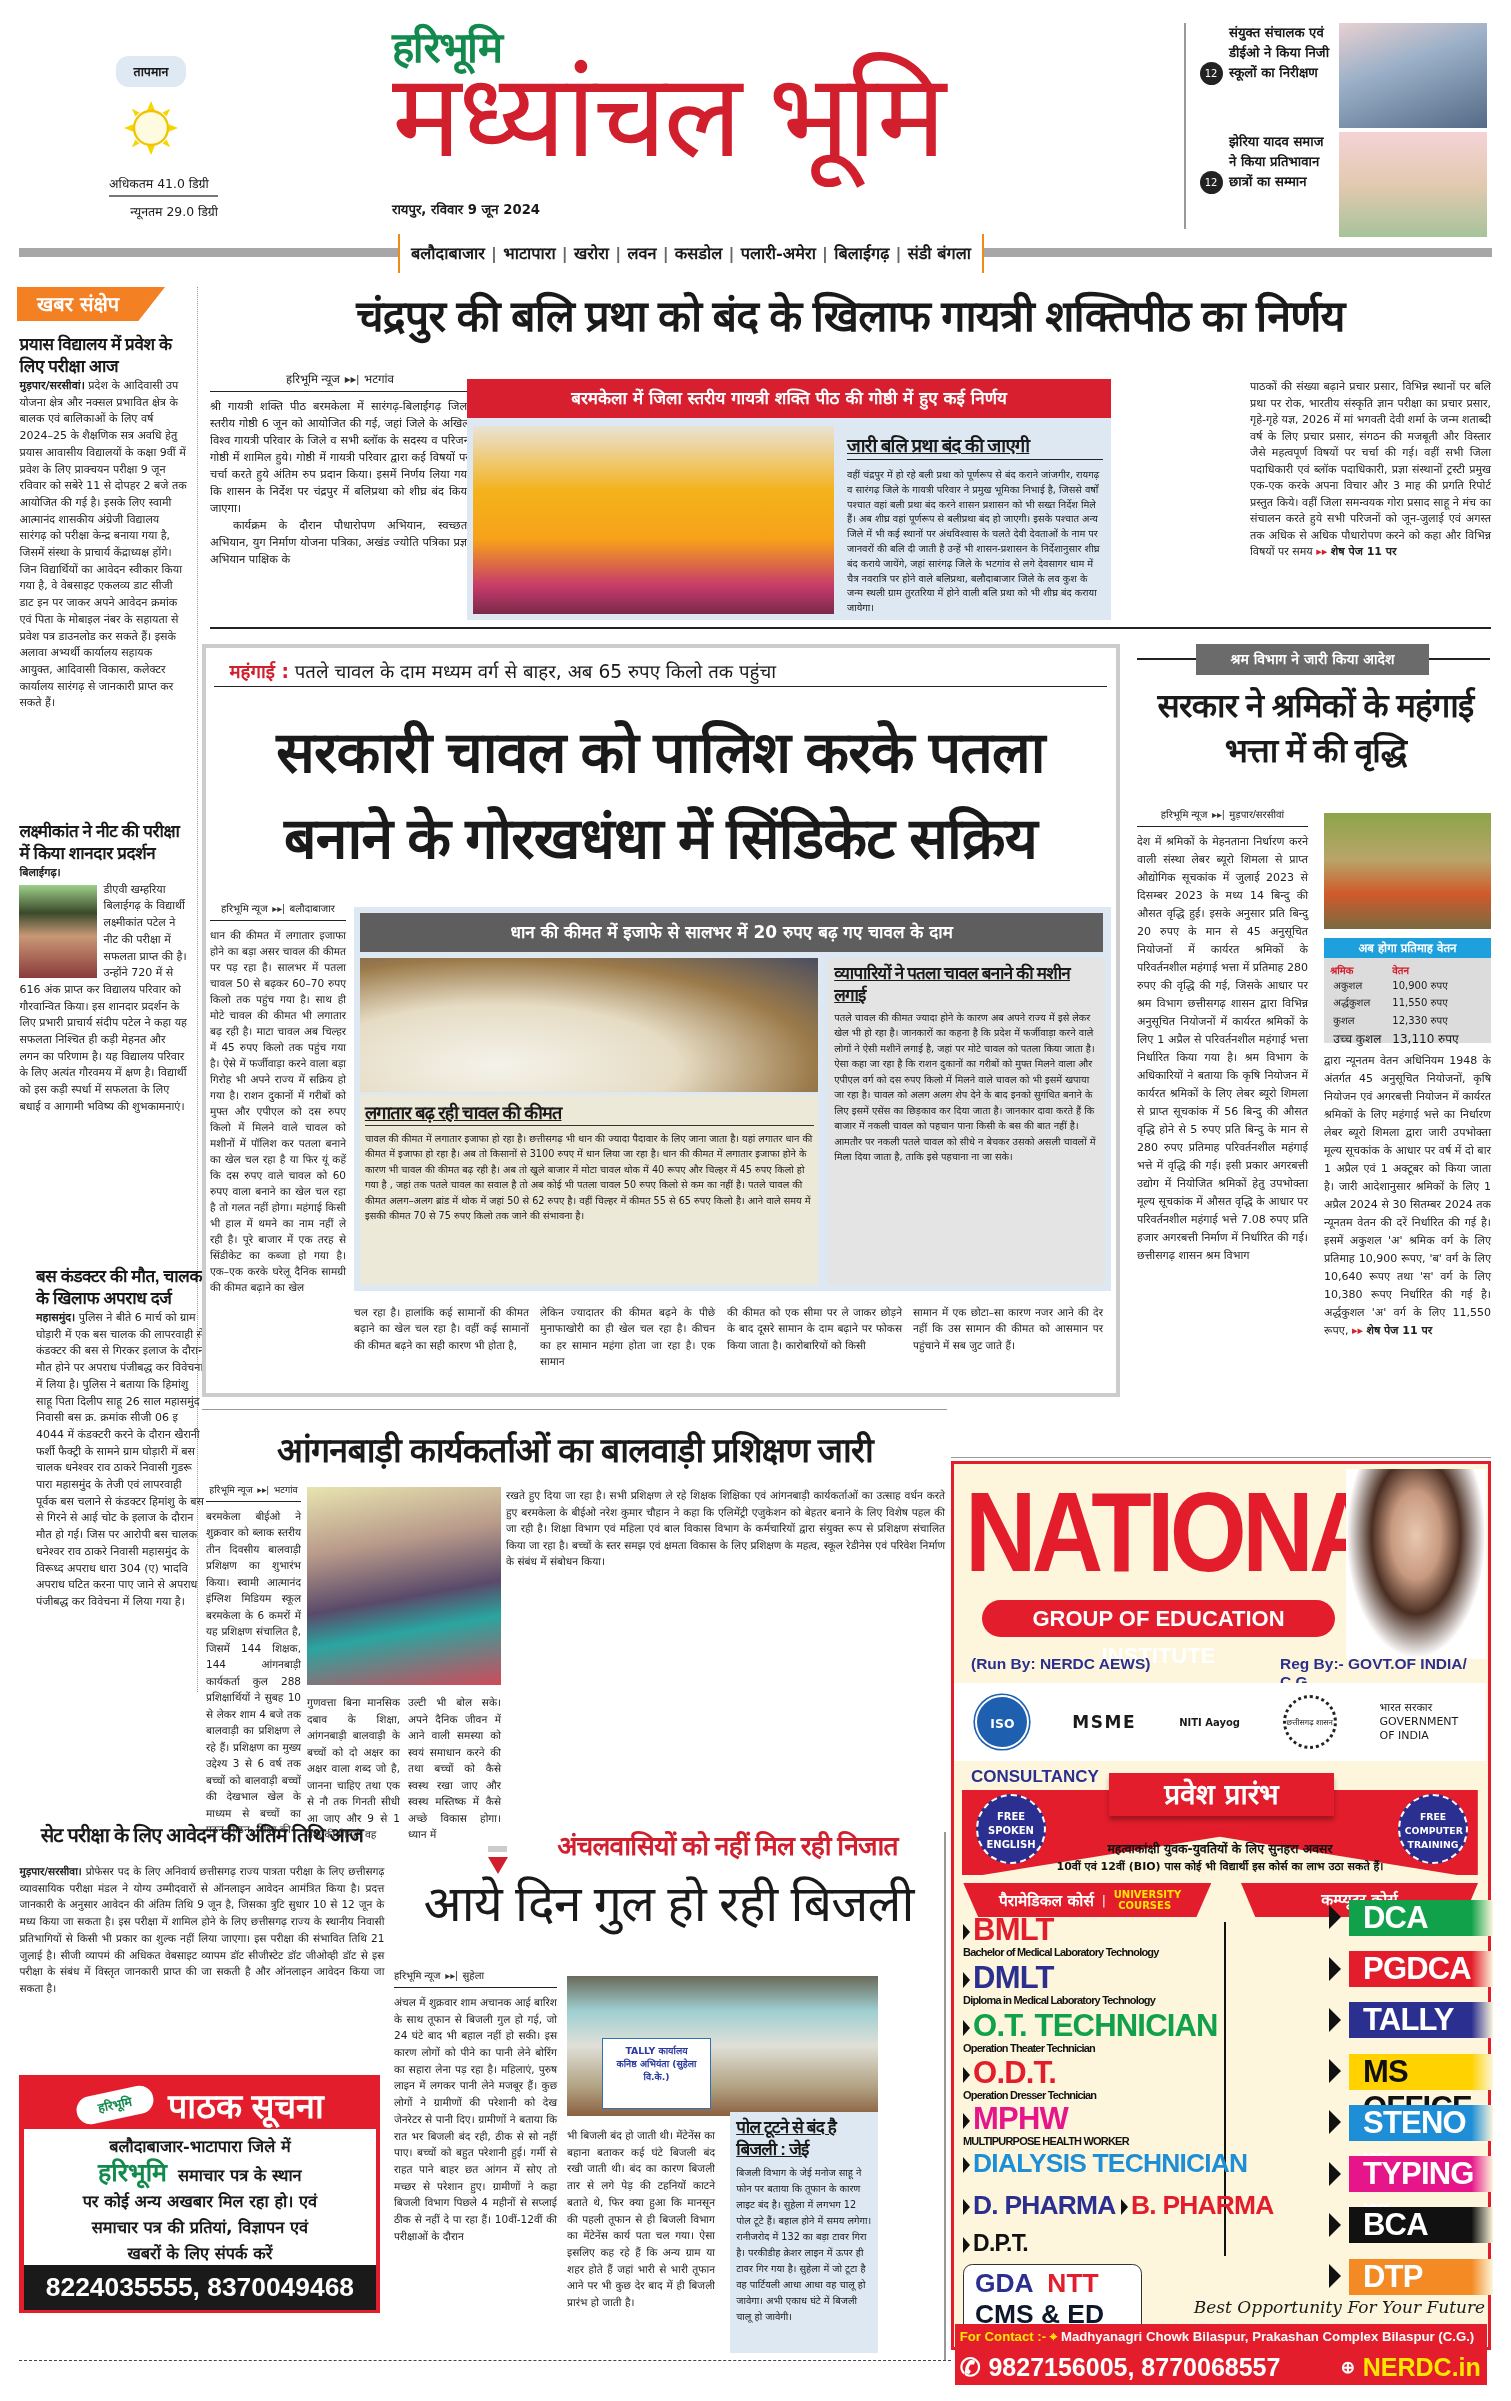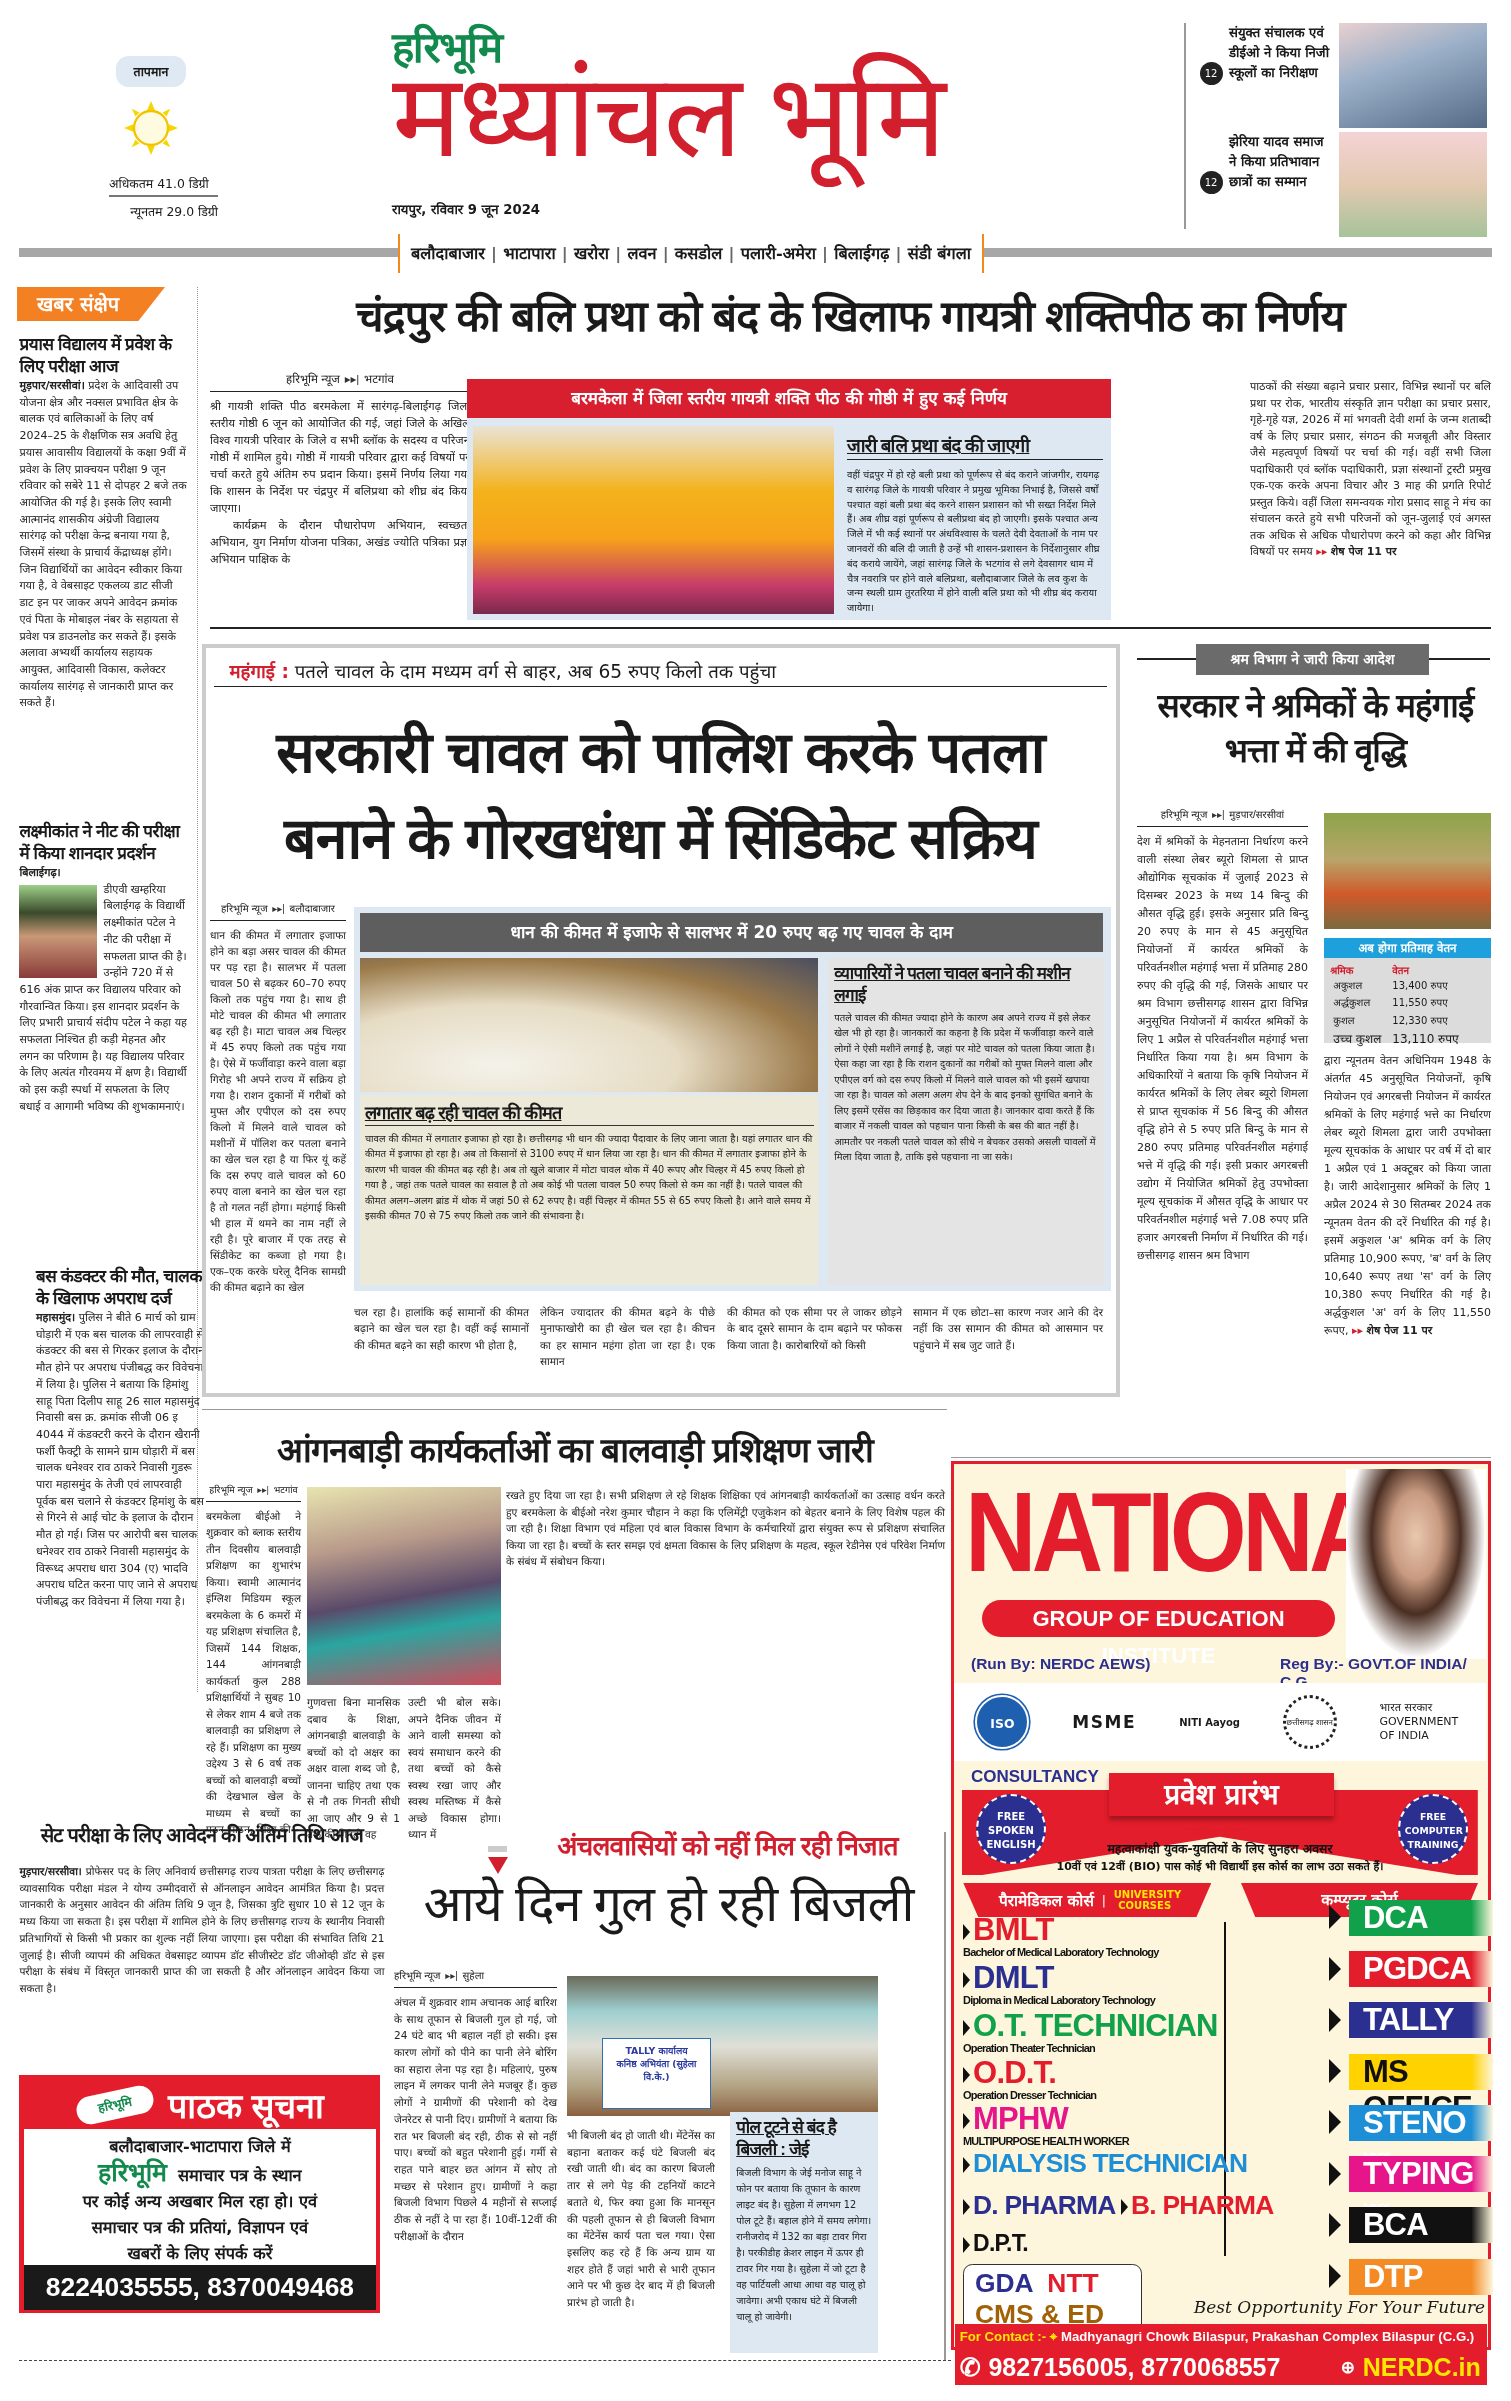--- a/index.html
+++ b/index.html
@@ -171,21 +171,21 @@
 </div>
 <div class="photo" style="left:1324px;top:813px;width:167px;height:116px;background:linear-gradient(180deg,#8da44a 0%,#b8a56a 40%,#d05a2a 70%,#7a6a40 100%)"></div>
 <div class="abs table-box" style="left:1324px;top:938px;width:167px;height:105px">
   <div style="background:#1ea0dc;color:#fff;font-weight:bold;font-size:11.6px;line-height:20px;text-align:center">अब होगा प्रतिमाह वेतन</div>
   <div style="display:flex;padding:4.7px 6.2px 0;color:#d21f2d;font-size:10px;font-weight:bold">
       <span style="width:62px">श्रमिक</span>
       <span>वेतन</span>
     </div>
   <div style="display:flex;padding:1.6px 9.3px;font-size:10px">
       <span style="width:59px">अकुशल</span>
-      <span>13,400 रुपए</span>
+      <span>10,900 रुपए</span>
     </div>
   <div style="display:flex;padding:1.6px 9.3px;font-size:10px">
       <span style="width:59px">अर्द्धकुशल</span>
       <span>11,550 रुपए</span>
     </div>
   <div style="display:flex;padding:1.6px 9.3px;font-size:10px">
       <span style="width:59px">कुशल</span>
       <span>12,330 रुपए</span>
     </div>
   <div style="display:flex;padding:1.6px 9.3px;font-size:12px">
@@ -303,21 +303,21 @@
     <div class="big" style="color:#1e8fd6;font-size:26.4px"><span class="ar"></span><span>DIALYSIS TECHNICIAN</span></div>
   </div>
 <div class="pm" style="top:2189px">
     <div class="big" style="font-size:26.4px"><span class="ar"></span><span style="color:#2b2f8f">D. PHARMA</span> <span class="ar"></span><span style="color:#e31d2b">B. PHARMA</span></div>
   </div>
 <div class="pm" style="top:2227px">
     <div class="big" style="color:#111;font-size:23px"><span class="ar"></span><span>D.P.T.</span></div>
   </div>
 <div class="abs" style="left:963px;top:2264px;width:179px;height:71px;background:#fff;border:1.6px solid #333;border-radius:9.3px;padding:3.1px 11px;font-family:'Liberation Sans',sans-serif;font-weight:bold;font-size:26.4px;line-height:31px">
   <div><span style="color:#2b2f8f">GDA</span> &nbsp;<span style="color:#e31d2b">NTT</span></div>
-  <div style="color:#a16207">CMS &amp; ED</div>
+  <div style="color:#0f172a">CMS &amp; ED</div>
 </div>
 
 <div class="course-arrow" style="top:1905px"></div>
 <div class="course-bar" style="top:1900px;background:linear-gradient(90deg,#11a14a 85%,#fdf6dc)">DCA</div>
 <div class="course-arrow" style="top:1957px"></div>
 <div class="course-bar" style="top:1951px;background:linear-gradient(90deg,#e31d2b 85%,#fdf6dc)">PGDCA</div>
 <div class="course-arrow" style="top:2008px"></div>
 <div class="course-bar" style="top:2002px;background:linear-gradient(90deg,#2b2f8f 85%,#fdf6dc)">TALLY</div>
 <div class="course-arrow" style="top:2059px"></div>
 <div class="course-bar" style="top:2054px;background:linear-gradient(90deg,#ffd200 85%,#fdf6dc);color:#111">MS OFFICE</div>

